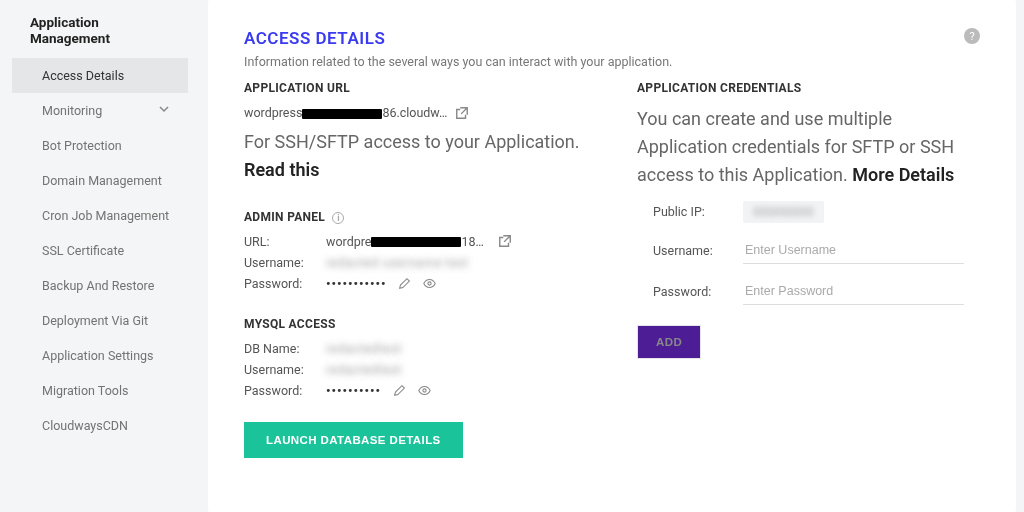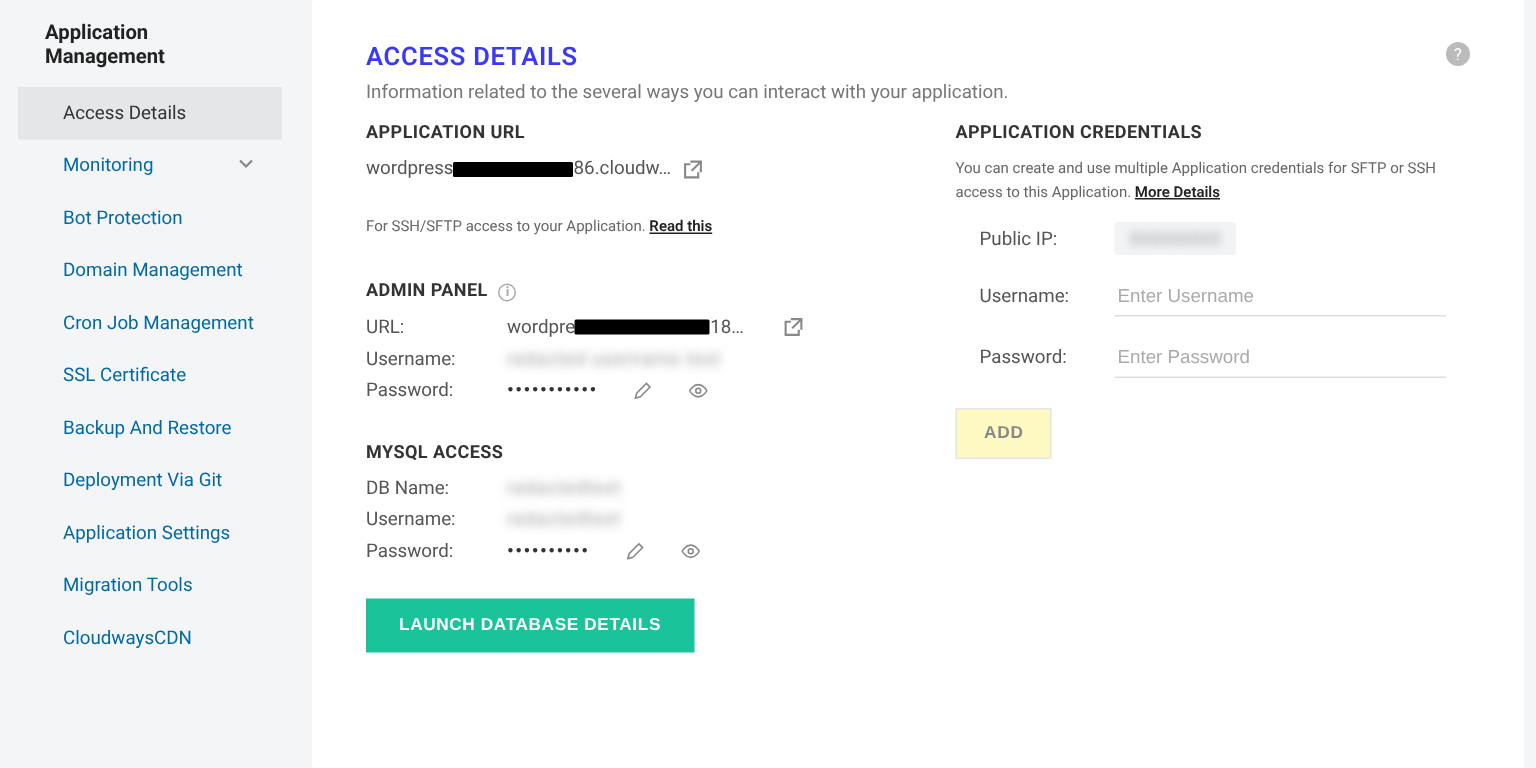--- a/index.html
+++ b/index.html
@@ -17,21 +17,21 @@
     padding: 14px 12px;
   }
   .sidebar-title {
     font-size: 13.5px;
     font-weight: 700;
     color: #222;
     padding: 0 18px 12px 18px;
   }
   .sidebar-item {
     font-size: 12.5px;
-    color: #0369a1;
+    color: #737373;
     padding: 10px 18px 10px 30px;
     cursor: pointer;
     display: flex;
     justify-content: space-between;
     align-items: center;
   }
   .sidebar-item.active {
     background: #e4e6e8;
     color: #333;
   }
@@ -79,64 +79,63 @@
   }
   .col { flex: 1; min-width: 0; }
   .section-header {
     font-size: 12px;
     letter-spacing: 0.3px;
     font-weight: 700;
     color: #333;
     margin-bottom: 10px;
   }
   .body-text {
-    font-size: 10px;
+    font-size: 18px;
     color: #666;
     line-height: 1.55;
   }
   .url-line {
     font-size: 12.5px;
     color: #555;
     display: flex;
     align-items: center;
     gap: 8px;
-    margin-bottom: 24px;
+    margin-bottom: 8px;
   }
   .redacted {
     display: inline-block;
     background: #000;
     height: 10px;
     width: 80px;
     border-radius: 1px;
     vertical-align: middle;
   }
   .open-icon {
     width: 14px; height: 14px;
     color: #888;
     cursor: pointer;
   }
   .open-icon svg { width: 14px; height: 14px; }
   .link-underline {
     color: #222;
     font-weight: 600;
-    text-decoration: underline;
     cursor: pointer;
   }
   .section-gap { margin-top: 26px; }
   .info-icon-small {
     display:inline-flex;
     width:12px;height:12px;border:1px solid #aaa;border-radius:50%;
     font-size:9px;color:#aaa;align-items:center;justify-content:center;
     margin-left:4px;
     cursor:pointer;
   }
   .kv-row {
     display: flex;
     align-items: center;
-    gap: 24px;
+    gap: 12px;
     font-size: 12.5px;
     color: #555;
     margin: 6px 0;
   }
   .kv-label {
     width: 70px;
     color: #555;
   }
   .blurred {
     color: transparent;
@@ -191,21 +190,21 @@
     margin: 14px 16px;
   }
   .cred-label {
     width: 70px;
     font-size: 12.5px;
     color: #555;
   }
   .cred-field { flex:1; }
   .add-btn {
     border: 1px solid #e3e5e7;
-    background: #fef9c3;
+    background: #4c1d95;
     color: #888;
     font-size: 11.5px;
     font-weight: 600;
     letter-spacing: 0.5px;
     padding: 10px 18px;
     cursor: pointer;
     margin-top: 6px;
   }
   .truncate { white-space: nowrap; overflow: hidden; text-overflow: ellipsis; max-width: 160px; display:inline-block; vertical-align: middle;}
 </style>

